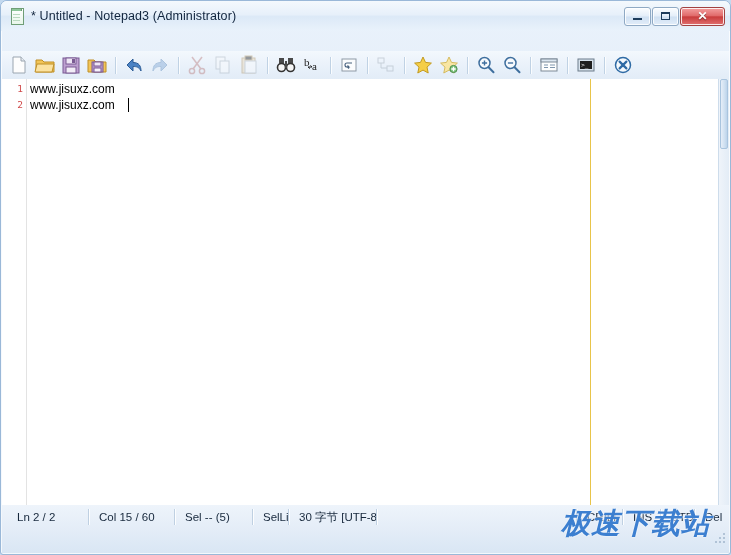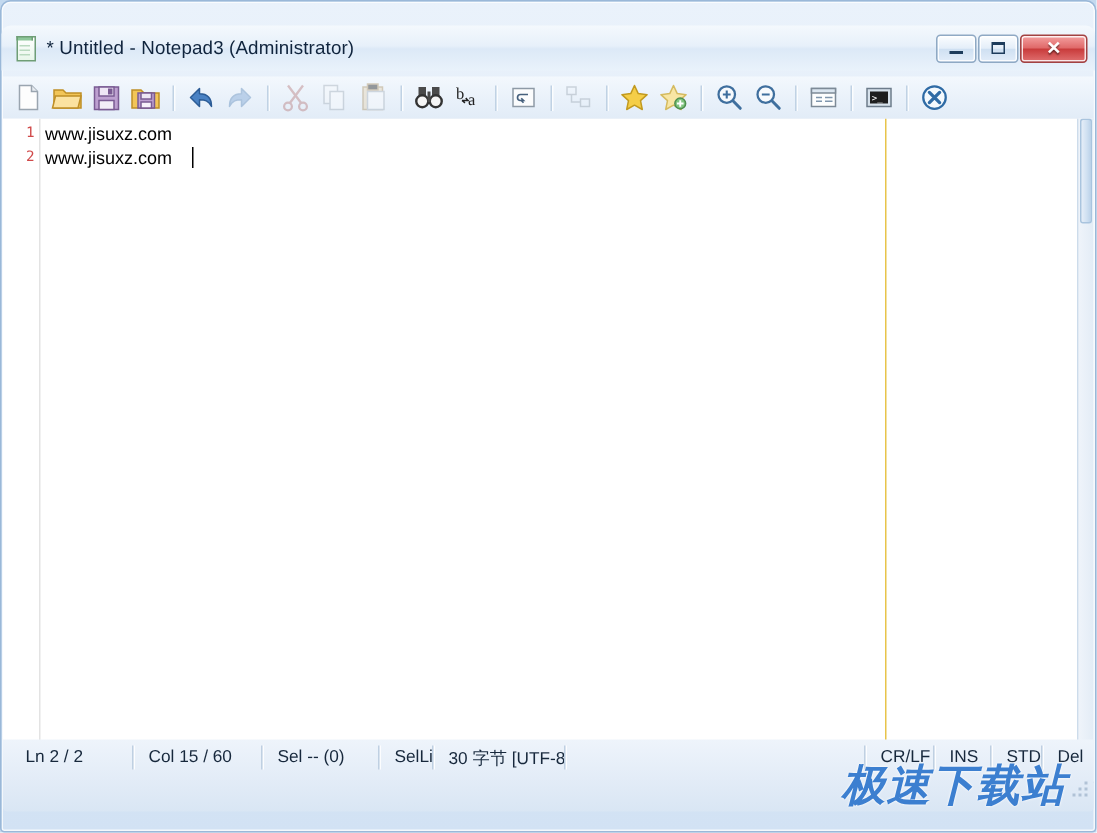--- a/index.html
+++ b/index.html
@@ -12,21 +12,21 @@
   #window{
     position:absolute;left:0;top:0;width:731px;height:555px;
     box-sizing:border-box;
     background:linear-gradient(180deg,#eaf2fb 0%,#dfeaf7 40%,#d2e2f4 100%);
     border:1px solid #9ab8d8;
     border-radius:7px 7px 3px 3px;
     box-shadow:inset 0 0 0 1px rgba(255,255,255,.75);
   }
   
   #titlebar{
-    position:absolute;left:0;top:16px;right:0;height:30px;
+    position:absolute;left:0;top:0;right:0;height:30px;
     display:flex;align-items:center;
     border-radius:6px 6px 0 0;
     background:linear-gradient(180deg,#f4f9fd 0%,#e7f0fa 45%,#dce9f7 52%,#e9f2fb 100%);
     text-align:center;
   }
   #app-icon{
     width:16px;height:16px;margin-left:8px;margin-right:6px;position:relative;flex:0 0 auto;
   }
   .pad-sheet{
     position:absolute;left:2px;top:0;width:11px;height:15px;
@@ -117,21 +117,21 @@
     background:linear-gradient(90deg,#eff4fa 0%,#e3ecf6 100%);
     border-left:1px solid #cddceb;box-sizing:border-box;
   }
   #vthumb{
     position:absolute;left:1px;right:1px;top:0;height:70px;border-radius:2px;
     background:linear-gradient(90deg,#e6eef8 0%,#cfe0f1 60%,#bcd3ea 100%);
     border:1px solid #a9c4de;box-sizing:border-box;
   }
   
   #statusbar{
-    position:absolute;left:1px;right:1px;bottom:13px;height:48px;
+    position:absolute;left:1px;right:1px;bottom:1px;height:48px;
     background:linear-gradient(180deg,#eef4fb 0%,#e3ecf7 55%,#d9e6f4 100%);
     border-radius:0 0 3px 3px;
   }
   .sfield{
     position:absolute;top:3px;height:18px;
     font-size:11.5px;color:#17283c;
     display:flex;align-items:center;white-space:nowrap;overflow:hidden;
     padding-left:7px;box-sizing:border-box;
   }
   .sdiv{
@@ -376,21 +376,21 @@
     <div id="vscroll">
       <div id="vthumb"></div>
     </div>
   </div>
 
   <div id="statusbar">
     <div class="sfield" style="left:8px;width:78px">Ln 2 / 2</div>
     <div class="sdiv" style="left:86px"></div>
     <div class="sfield" style="left:90px;width:84px">Col 15 / 60</div>
     <div class="sdiv" style="left:172px"></div>
-    <div class="sfield" style="left:176px;width:74px">Sel -- (0)</div>
+    <div class="sfield" style="left:176px;width:74px">Sel -- (5)</div>
     <div class="sdiv" style="left:250px"></div>
     <div class="sfield" style="left:254px;width:32px">SelLi</div>
     <div class="sdiv" style="left:286px"></div>
     <div class="sfield" style="left:290px;width:84px">30 字节 [UTF-8]</div>
     <div class="sdiv" style="left:374px"></div>
     <div class="sdiv" style="left:574px"></div>
     <div class="sfield" style="left:578px;width:42px">CR/LF</div>
     <div class="sdiv" style="left:620px"></div>
     <div class="sfield" style="left:624px;width:34px">INS</div>
     <div class="sdiv" style="left:658px"></div>

